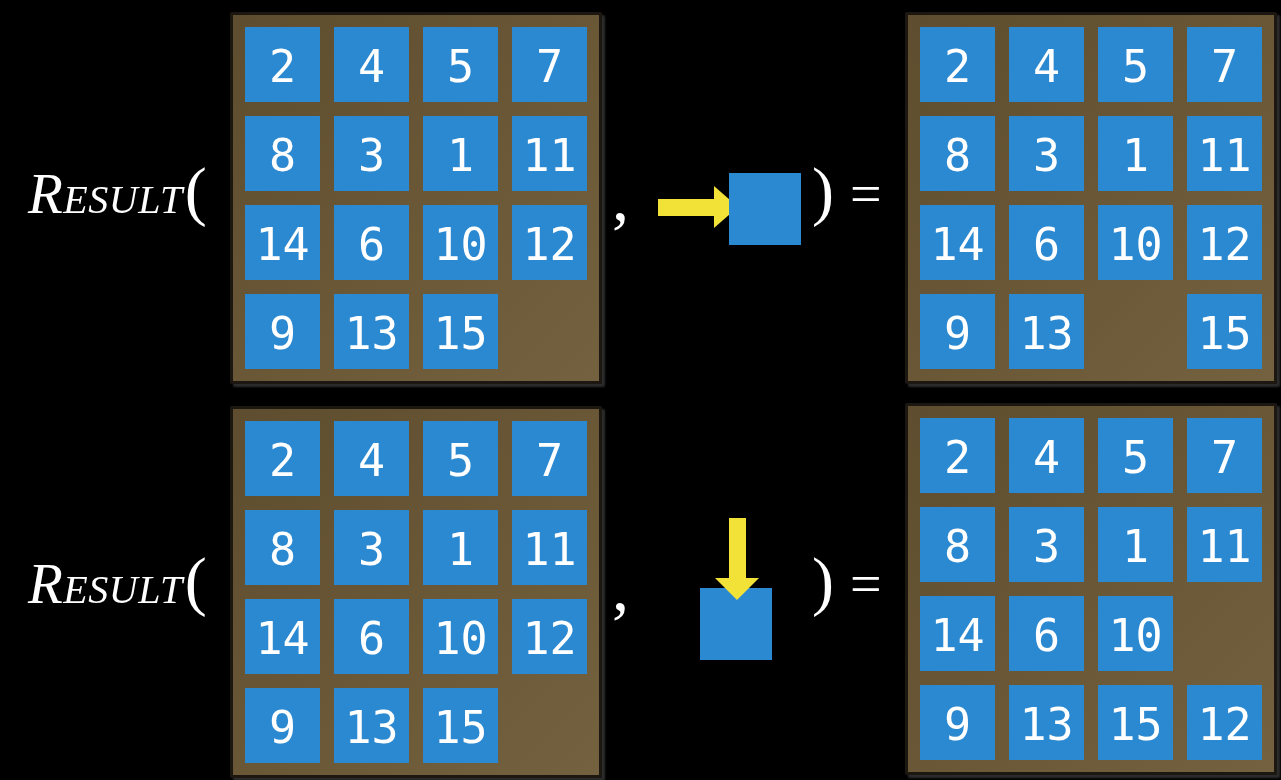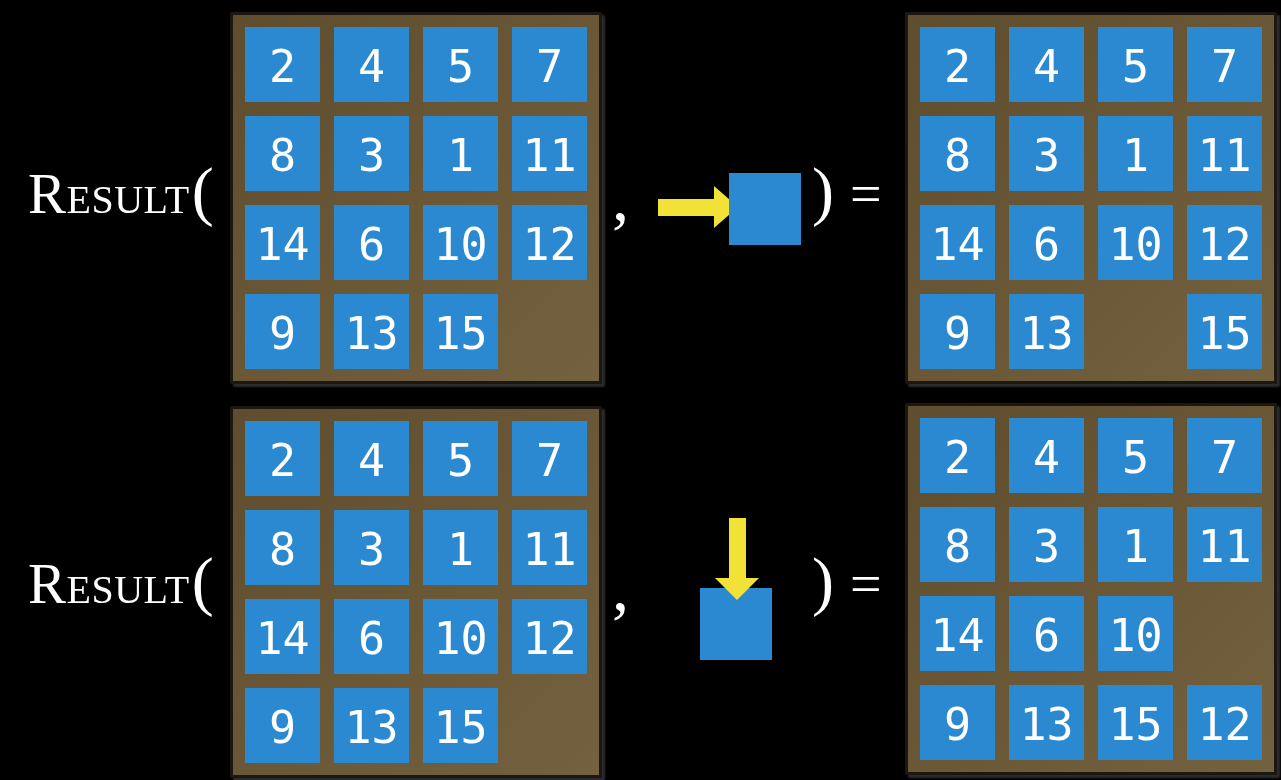--- a/index.html
+++ b/index.html
@@ -16,21 +16,21 @@
   #canvas{
     position:relative;width:1281px;height:780px;background:var(--bg);
     overflow:hidden;font-family:"Liberation Serif", serif;
   }
   
   .fn-label{
     position:absolute;display:flex;align-items:baseline;
     color:var(--text-white);white-space:nowrap;
   }
   .fn-name{
-    font-size:57px;font-variant:small-caps;letter-spacing:0.5px;line-height:1;
+    font-size:57px;font-variant:small-caps;letter-spacing:0.5px;line-height:1;font-style:italic;
   }
   .paren{font-size:66px;line-height:1;font-weight:400;}
   .open-paren{margin-left:2px;}
   .comma{
     position:absolute;color:var(--text-white);
     font-size:68px;line-height:1;
   }
   .close-group{
     position:absolute;display:flex;align-items:baseline;
     color:var(--text-white);

